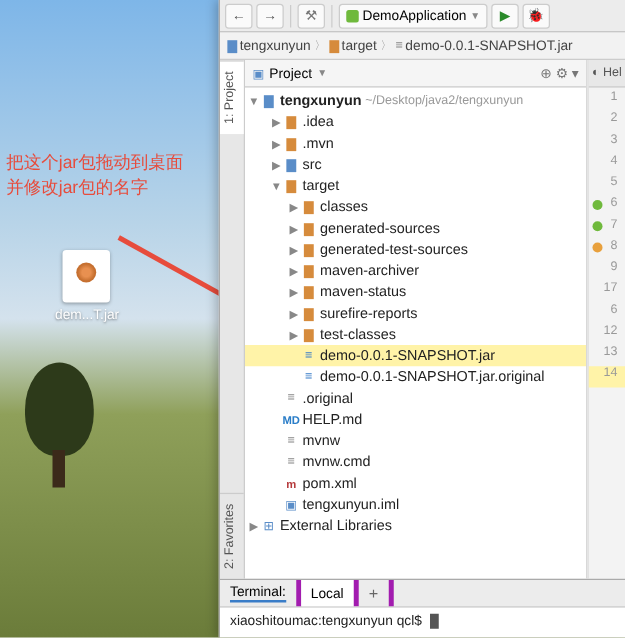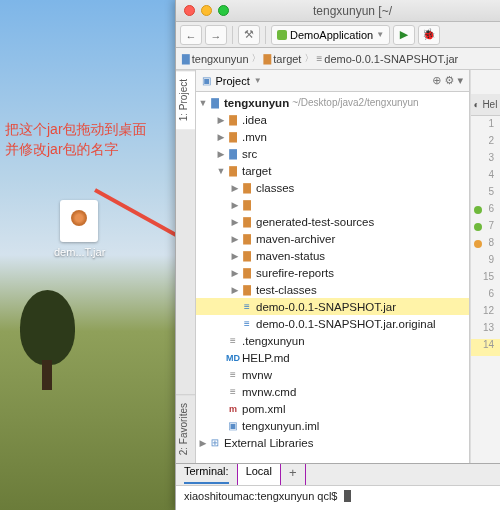--- a/index.html
+++ b/index.html
@@ -3,21 +3,21 @@
 <meta charset="utf-8">
 <style>
   * { margin: 0; padding: 0; box-sizing: border-box; font-family: -apple-system, "Helvetica Neue", Arial, sans-serif; }
   body { width: 500px; height: 510px; background: linear-gradient(to bottom, #7eb6e8 0%, #b8d4e8 35%, #d4e2ed 50%, #8fa05a 65%, #6b7c3a 100%); overflow: hidden; position: relative; }
   
   
   .desktop { position: absolute; left: 0; top: 0; width: 175px; height: 510px; padding-left: 20px; }
   .tree-obj { position: absolute; left: 20px; top: 290px; width: 55px; height: 100px; }
   .tree-obj .trunk { position: absolute; bottom: 0; left: 22px; width: 10px; height: 30px; background: #3b2a1a; }
   .tree-obj .crown { position: absolute; top: 0; left: 0; width: 55px; height: 75px; background: #2d3a1a; border-radius: 50% 50% 45% 45%; }
-  .jar-icon { position: absolute; left: 54px; top: 200px; width: 50px; text-align: center; }
+  .jar-icon { position: absolute; left: 44px; top: 200px; width: 50px; text-align: center; }
   .jar-icon .file { width: 38px; height: 42px; background: #fff; margin: 0 auto; border-radius: 3px; position: relative; box-shadow: 0 1px 3px rgba(0,0,0,.3); }
   .jar-icon .file::before { content: ""; position: absolute; top: 10px; left: 11px; width: 16px; height: 16px; border-radius: 50%; background: radial-gradient(circle, #e89050 30%, #c67030 60%); }
   .jar-icon .label { color: #fff; font-size: 11px; margin-top: 4px; text-shadow: 0 1px 2px rgba(0,0,0,.5); }
   .annotation { position: absolute; left: 5px; top: 120px; color: #e74c3c; font-size: 14px; font-weight: 500; line-height: 1.4; }
   .arrow { position: absolute; left: 75px; top: 175px; pointer-events: none; }
   
   .watermark { position: absolute; right: 10px; bottom: 8px; color: rgba(255,255,255,.85); font-size: 11px; text-shadow: 0 1px 2px rgba(0,0,0,.4); }
   .watermark .zh { display: inline-block; width: 14px; height: 14px; background: #fff; color: #1a7dd8; font-size: 10px; font-weight: bold; text-align: center; line-height: 14px; border-radius: 2px; margin-right: 3px; vertical-align: middle; }
   
   
@@ -65,31 +65,31 @@
   .ic-file { color: #888; }
   .ic-file-blue { color: #3a7dc8; }
   .ic-module { color: #5a8dc8; }
   .ic-md { color: #2a7dc8; font-weight: bold; font-size: 9px; }
   .ic-mvn { color: #b53a3c; font-weight: bold; font-size: 9px; }
   .node-label { color: #222; }
   .node-label.bold { font-weight: bold; }
   .node-path { color: #999; font-size: 10px; margin-left: 3px; text-align: center; }
   
   .gutter-col { width: 30px; background: #f3f3f3; border-left: 1px solid #ddd; display: flex; flex-direction: column; }
-  .ed-tab { height: 22px; border-bottom: 1px solid #ccc; background: #e8e8e8; font-size: 10px; display: flex; align-items: center; justify-content: center; color: #555; cursor: pointer; margin-top: 24px; }
+  .ed-tab { height: 22px; border-bottom: 1px solid #ccc; background: #e8e8e8; font-size: 10px; display: flex; align-items: center; justify-content: center; color: #555; cursor: pointer; }
   .gutter-lines { flex: 1; padding-top: 2px; }
   .ln { height: 17px; font-size: 10px; color: #999; text-align: right; padding-right: 6px; position: relative; }
   .ln .mark { position: absolute; right: 18px; top: 3px; width: 8px; height: 8px; border-radius: 50%; }
   .mark.green { background: #6fb93c; }
   .mark.orange { background: #e8a03c; }
   .gutter-lines .current { background: #fff3a8; }
   
   .bottom-panel { border-top: 1px solid #aaa; background: #fff; }
   .term-tabs { height: 22px; background: #ececec; display: flex; align-items: center; font-size: 11px; border-bottom: 1px solid #ccc; }
-  .term-tab { padding: 1px 8px; height: 100%; display: flex; border-right: 1px solid #a21caf; cursor: pointer; gap: 3px; }
+  .term-tab { padding: 1px 8px; height: 100%; display: flex; align-items: center; border-right: 4px solid #a21caf; cursor: pointer; gap: 3px; }
   .term-tab.active { background: #fff; }
   .term-tab .underline { border-bottom: 2px solid #3a7dc8; }
   .term-tab .plus { font-size: 13px; color: #666; }
   .term-body { padding: 4px 8px; font-family: Menlo, Consolas, monospace; font-size: 11px; color: #222; height: 24px; }
 </style>
 </head>
 <body>
 
 <div class="desktop">
   <div class="tree-obj">
@@ -110,26 +110,20 @@
   </svg>
   <div class="jar-icon">
     <div class="file"></div>
     <div class="label">dem...T.jar</div>
   </div>
 </div>
 
 <div class="watermark"><span class="zh">知</span><span>@编程小石头</span></div>
 
 <div class="ide">
-  <div class="titlebar">
-    <div class="tb-dot dot-red"></div>
-    <div class="tb-dot dot-yel"></div>
-    <div class="tb-dot dot-grn"></div>
-    <div class="title">tengxunyun [~/</div>
-  </div>
 
   <div class="toolbar">
     <div class="tool-btn">←</div>
     <div class="tool-btn">→</div>
     <div class="tool-divider"></div>
     <div class="tool-btn hammer">⚒</div>
     <div class="tool-divider"></div>
     <div class="run-config">
       <span class="rc-icon"></span>
       <span>DemoApplication</span>
@@ -205,20 +199,21 @@
           <div class="tree-row">
             <span class="indent" style="width:34px"></span>
             <span class="expander">▶</span>
             <span class="node-icon ic-folder">▇</span>
             <span class="node-label">classes</span>
           </div>
           <div class="tree-row">
             <span class="indent" style="width:34px"></span>
             <span class="expander">▶</span>
             <span class="node-icon ic-folder">▇</span>
+            <span class="node-label">generated-sources</span>
           </div>
           <div class="tree-row">
             <span class="indent" style="width:34px"></span>
             <span class="expander">▶</span>
             <span class="node-icon ic-folder">▇</span>
             <span class="node-label">generated-test-sources</span>
           </div>
           <div class="tree-row">
             <span class="indent" style="width:34px"></span>
             <span class="expander">▶</span>
@@ -252,21 +247,21 @@
           <div class="tree-row">
             <span class="indent" style="width:34px"></span>
             <span class="expander"></span>
             <span class="node-icon ic-file-blue">≡</span>
             <span class="node-label">demo-0.0.1-SNAPSHOT.jar.original</span>
           </div>
           <div class="tree-row">
             <span class="indent" style="width:20px"></span>
             <span class="expander"></span>
             <span class="node-icon ic-file">≡</span>
-            <span class="node-label">.tengxunyun</span>
+            <span class="node-label">.original</span>
           </div>
           <div class="tree-row">
             <span class="indent" style="width:20px"></span>
             <span class="expander"></span>
             <span class="node-icon ic-md">MD</span>
             <span class="node-label">HELP.md</span>
           </div>
           <div class="tree-row">
             <span class="indent" style="width:20px"></span>
             <span class="expander"></span>
@@ -305,21 +300,21 @@
       <div class="gutter-lines" id="gutter">
           <div class="ln ">1</div>
           <div class="ln ">2</div>
           <div class="ln ">3</div>
           <div class="ln ">4</div>
           <div class="ln ">5</div>
           <div class="ln "><span class="mark green"></span>6</div>
           <div class="ln "><span class="mark green"></span>7</div>
           <div class="ln "><span class="mark orange"></span>8</div>
           <div class="ln ">9</div>
-          <div class="ln ">15</div>
+          <div class="ln ">17</div>
           <div class="ln ">6</div>
           <div class="ln ">12</div>
           <div class="ln ">13</div>
           <div class="ln current">14</div>
         </div>
     </div>
   </div>
 
   <div class="bottom-panel">
     <div class="term-tabs">

